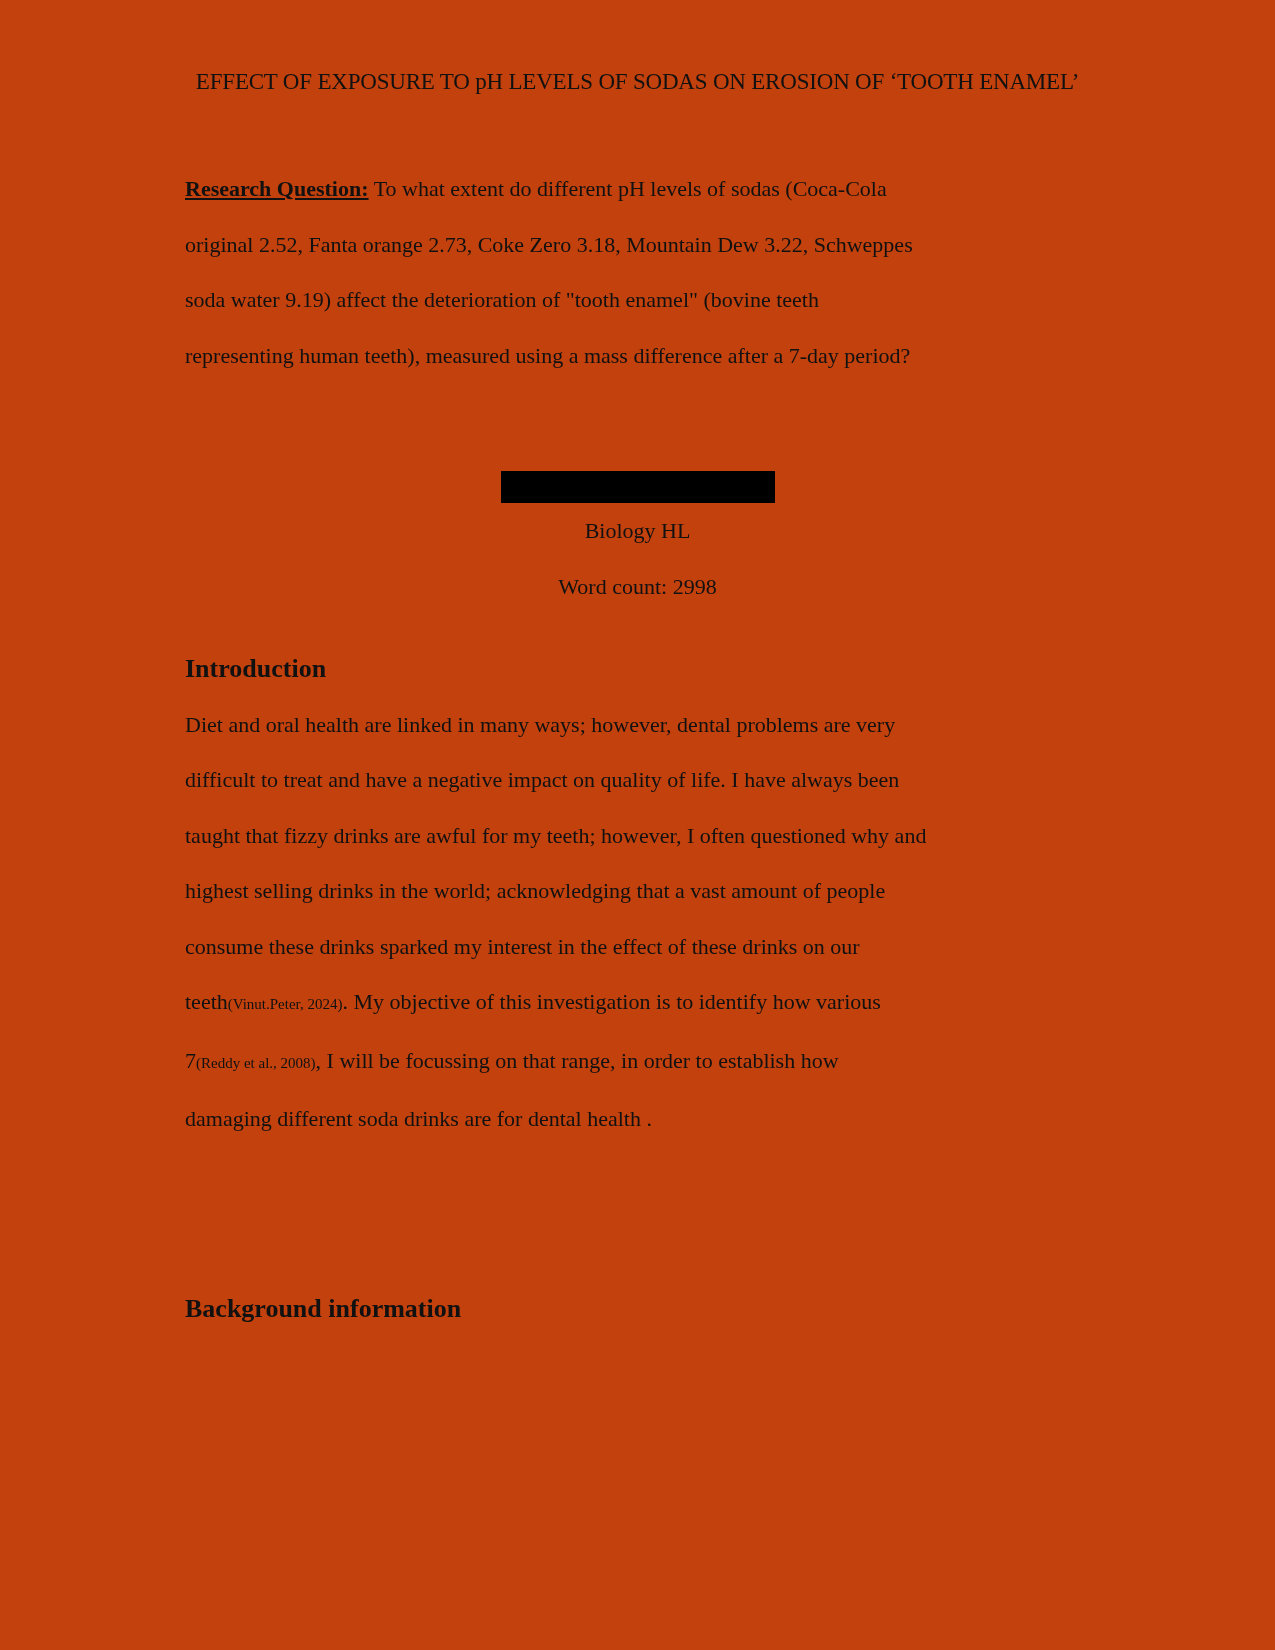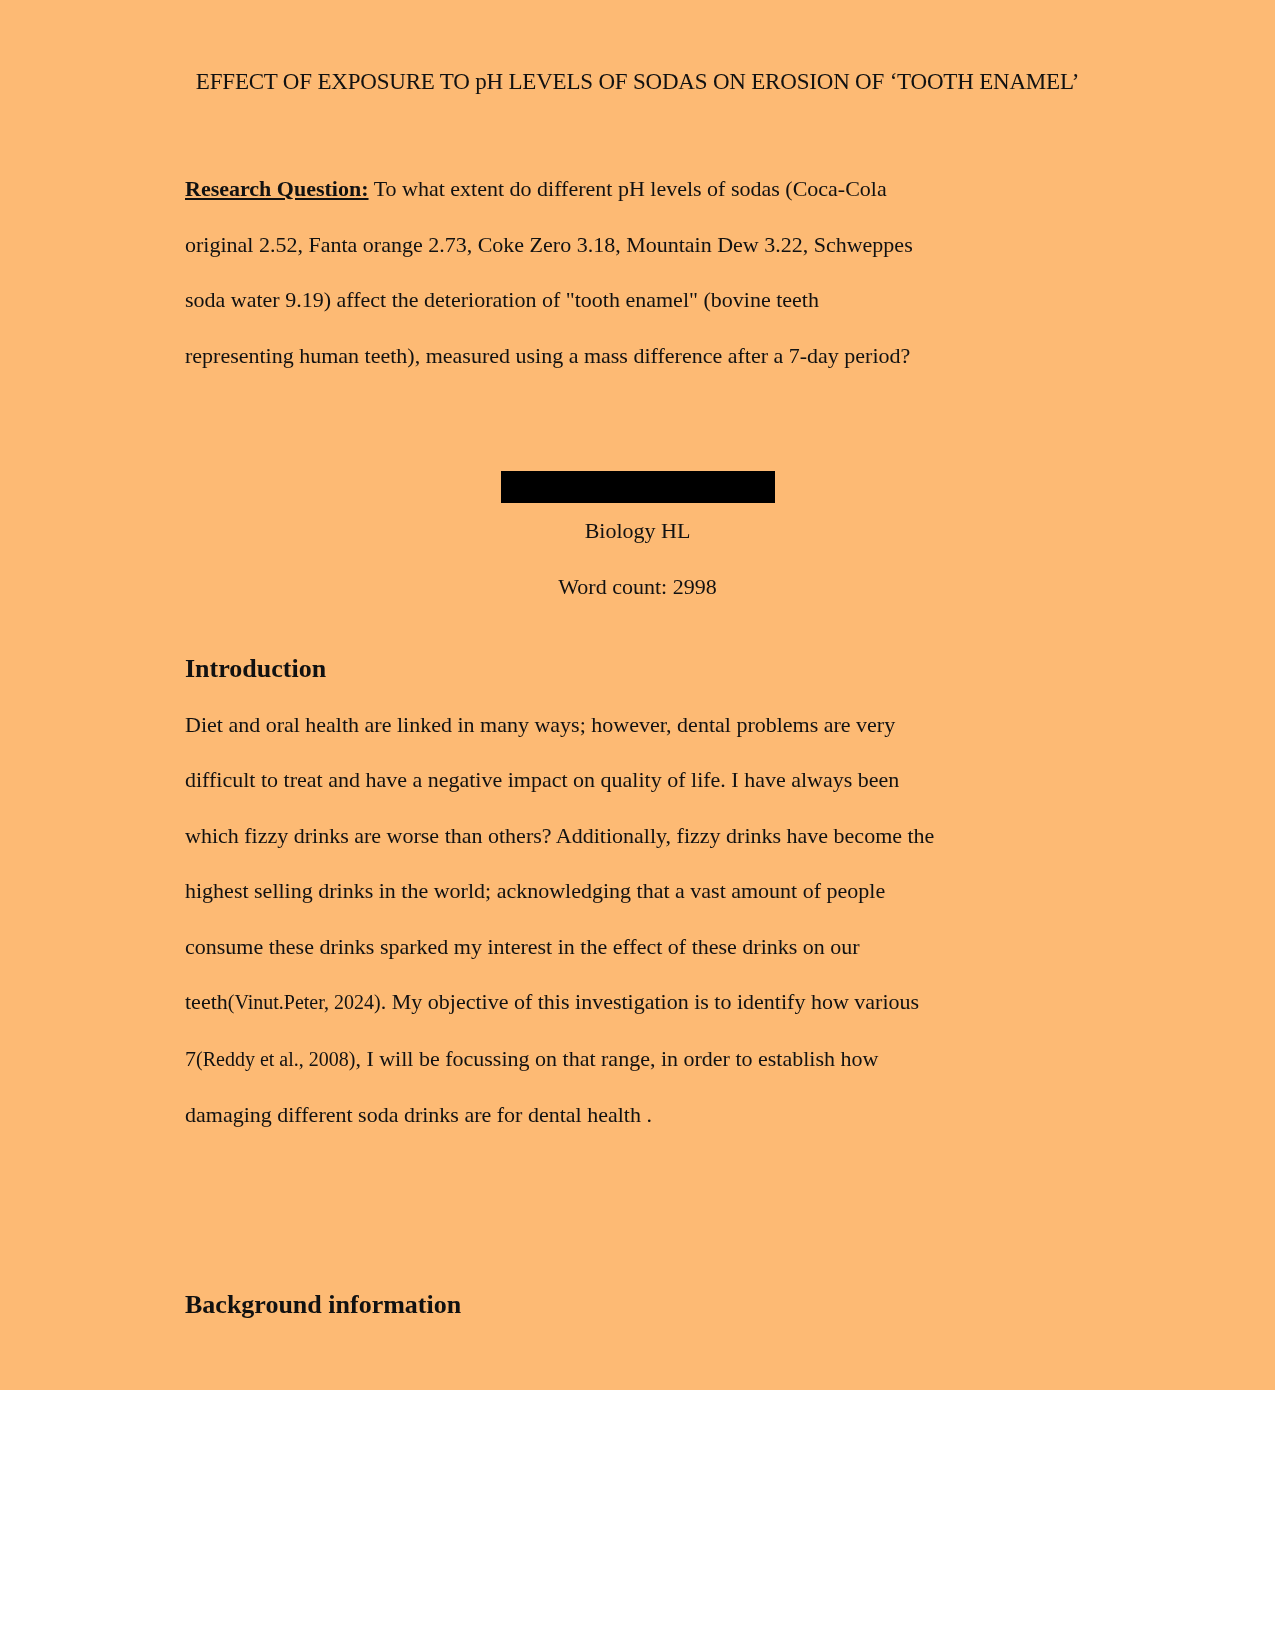--- a/index.html
+++ b/index.html
@@ -3,23 +3,23 @@
 <meta charset="utf-8">
 <style>
   html, body {
     margin: 0;
     padding: 0;
     background: #ffffff;
   }
   .page {
     position: relative;
     width: 1275px;
-    height: 1390px;
+    height: 1650px;
     margin: 0 auto;
-    background: #fdba74;
+    background: #c2410c;
     color: #111111;
     font-family: "Liberation Serif", "DejaVu Serif", serif;
     overflow: hidden;
   }
   .doc-title {
     margin-top: 62px;
     line-height: 40px;
     font-size: 23px;
     text-align: center;
     letter-spacing: -0.2px;
@@ -35,21 +35,21 @@
     white-space: pre-wrap;
   }
   .para-rq {
     margin-top: 59px;
   }
   .bold {
     font-weight: bold;
     text-decoration: underline;
   }
   .citation {
-    font-size: 20px;
+    font-size: 15px;
   }
   .redact-bar {
     margin: 88px auto 0 auto;
     width: 274px;
     height: 32px;
   }
   .center-block {
     text-align: center;
   }
   .heading-line {
@@ -89,21 +89,21 @@
     <div class="line">Word count: 2998</div>
   </div>
 
   <div class="body-col">
 
     <div class="heading-line intro-heading">Introduction</div>
 
     <div>
       <div class="line">Diet and oral health are linked in many ways; however, dental problems are very</div>
       <div class="line">difficult to treat and have a negative impact on quality of life. I have always been</div>
-      <div class="line">which fizzy drinks are worse than others? Additionally, fizzy drinks have become the</div>
+      <div class="line">taught that fizzy drinks are awful for my teeth; however, I often questioned why and</div>
       <div class="line">highest selling drinks in the world; acknowledging that a vast amount of people</div>
       <div class="line">consume these drinks sparked my interest in the effect of these drinks on our</div>
       <div class="line"><span>teeth</span><span class="citation">(Vinut.Peter, 2024)</span><span>. My objective of this investigation is to identify how various</span></div>
       <div class="line"><span>7</span><span class="citation">(Reddy et al., 2008)</span><span>, I will be focussing on that range, in order to establish how</span></div>
       <div class="line">damaging different soda drinks are for dental health .</div>
     </div>
 
     <div class="heading-line background-heading">Background information</div>
 
   </div>

